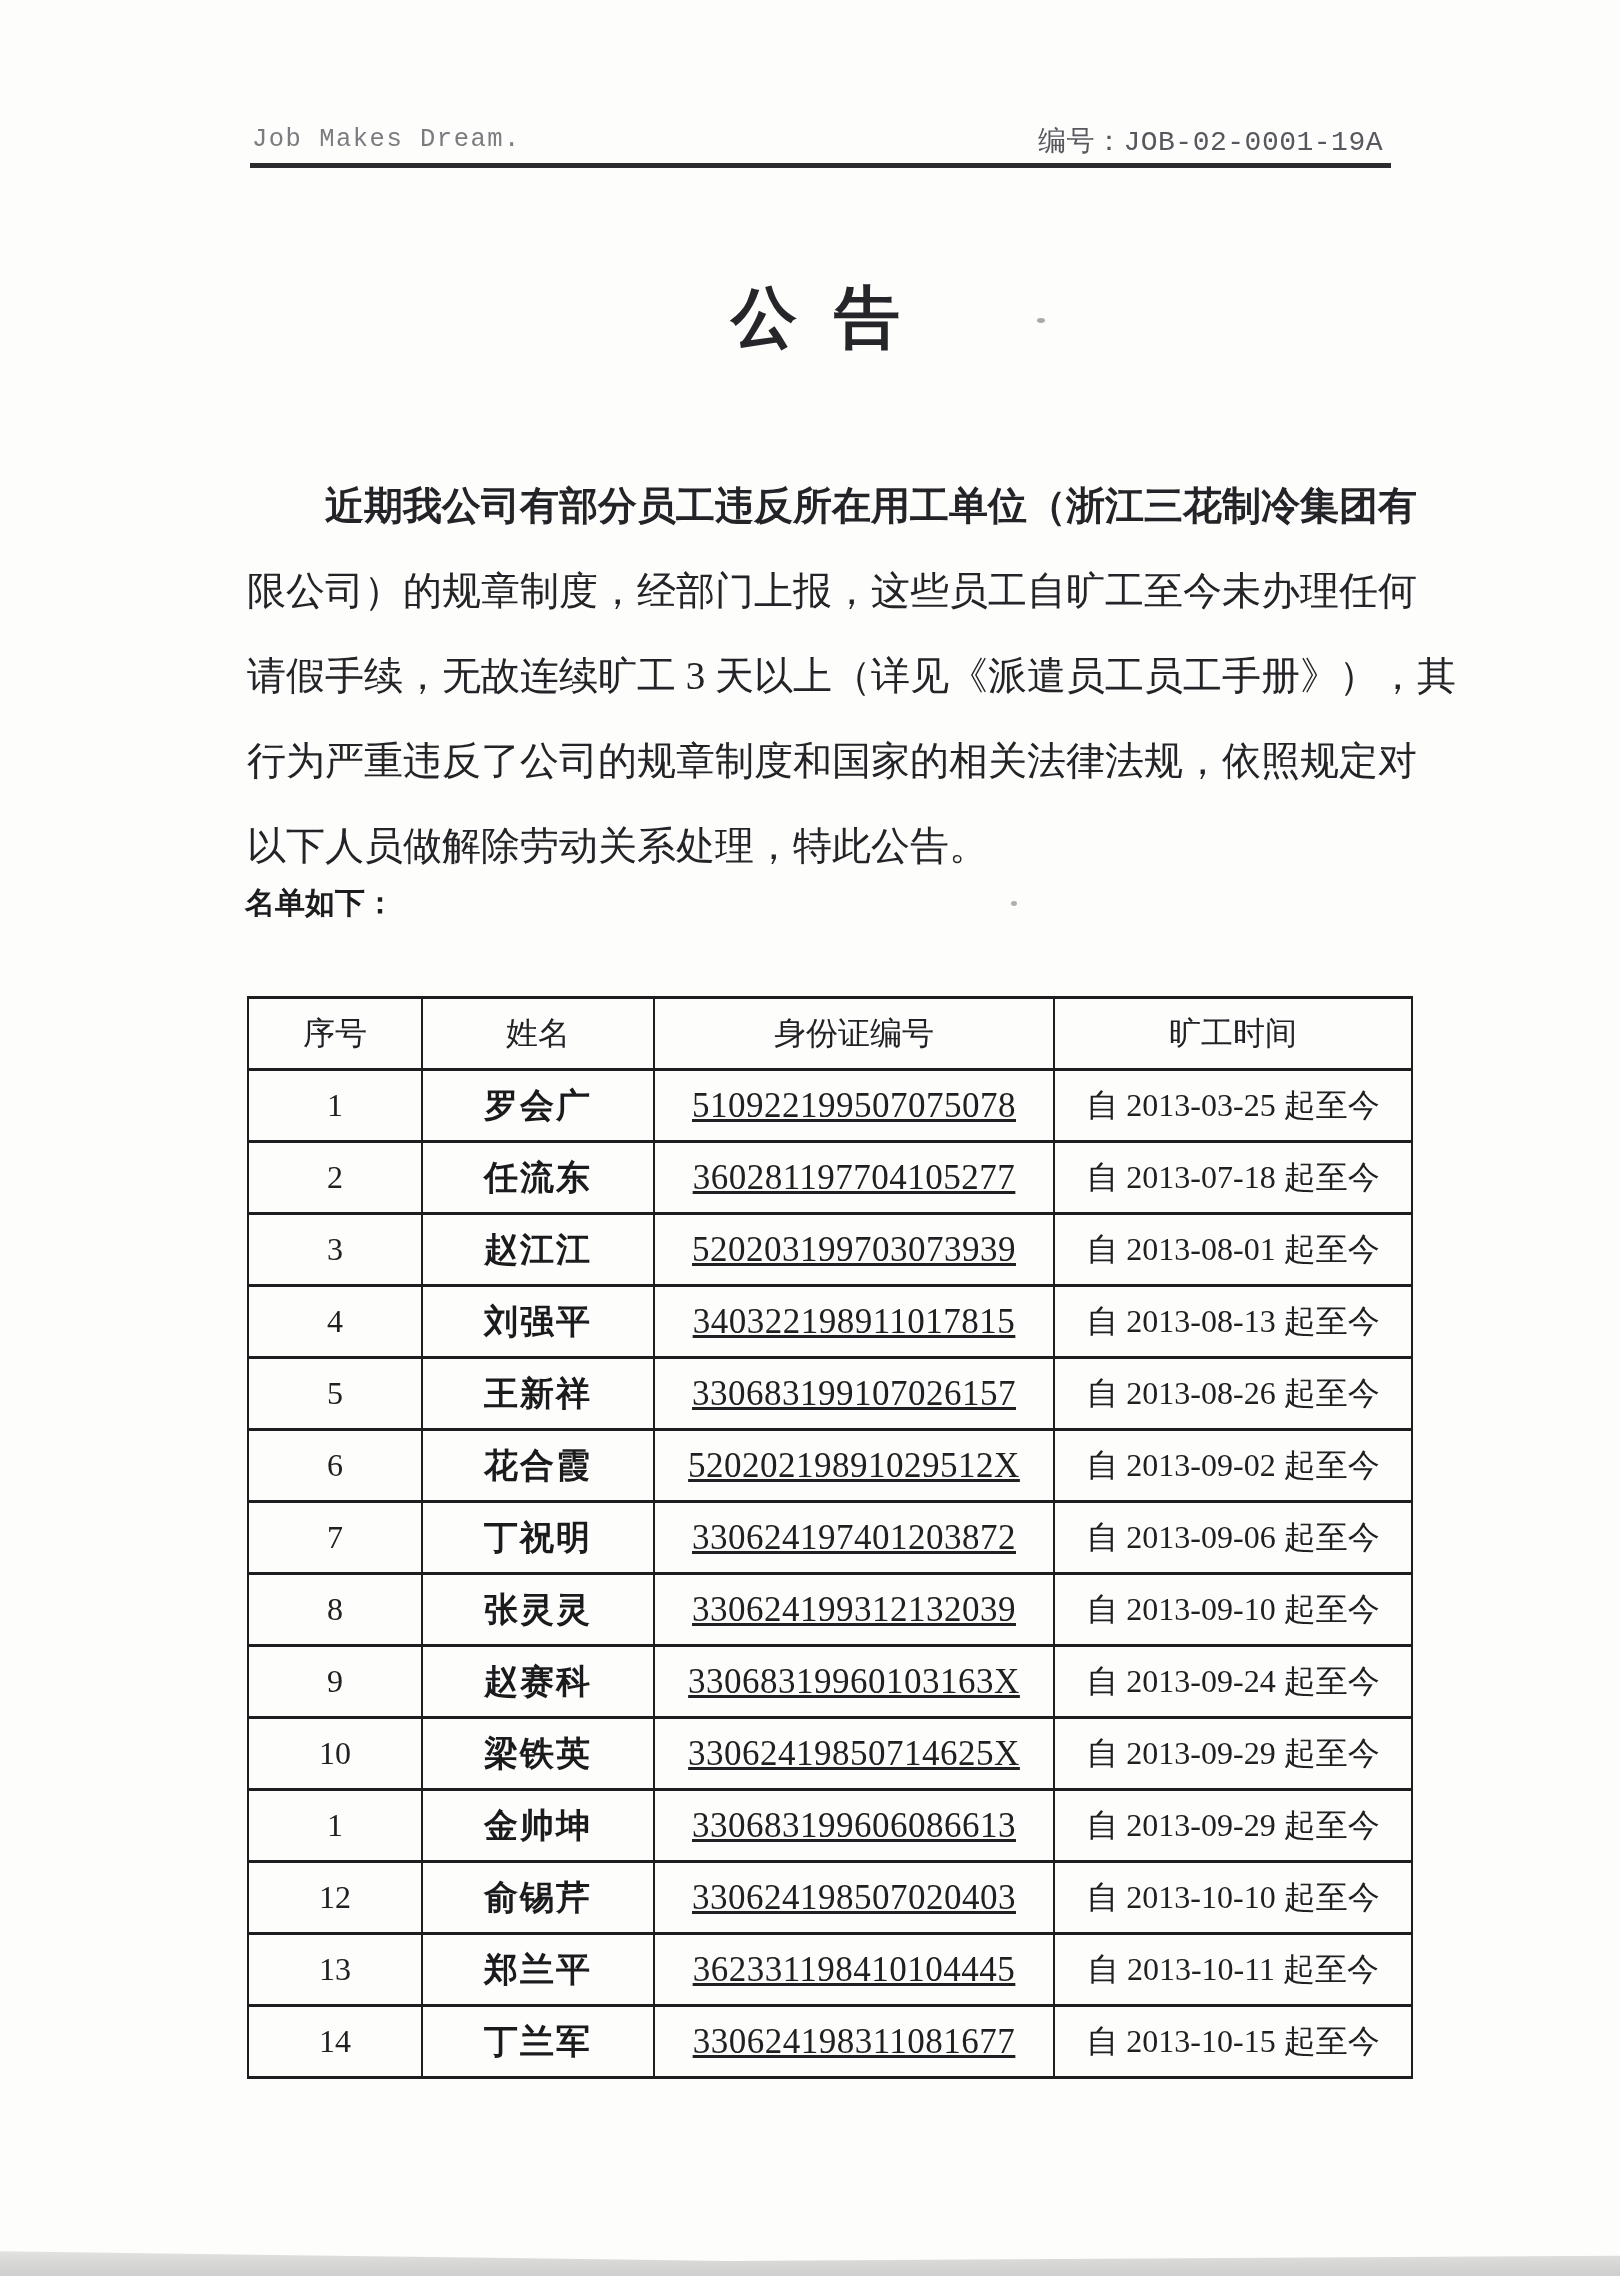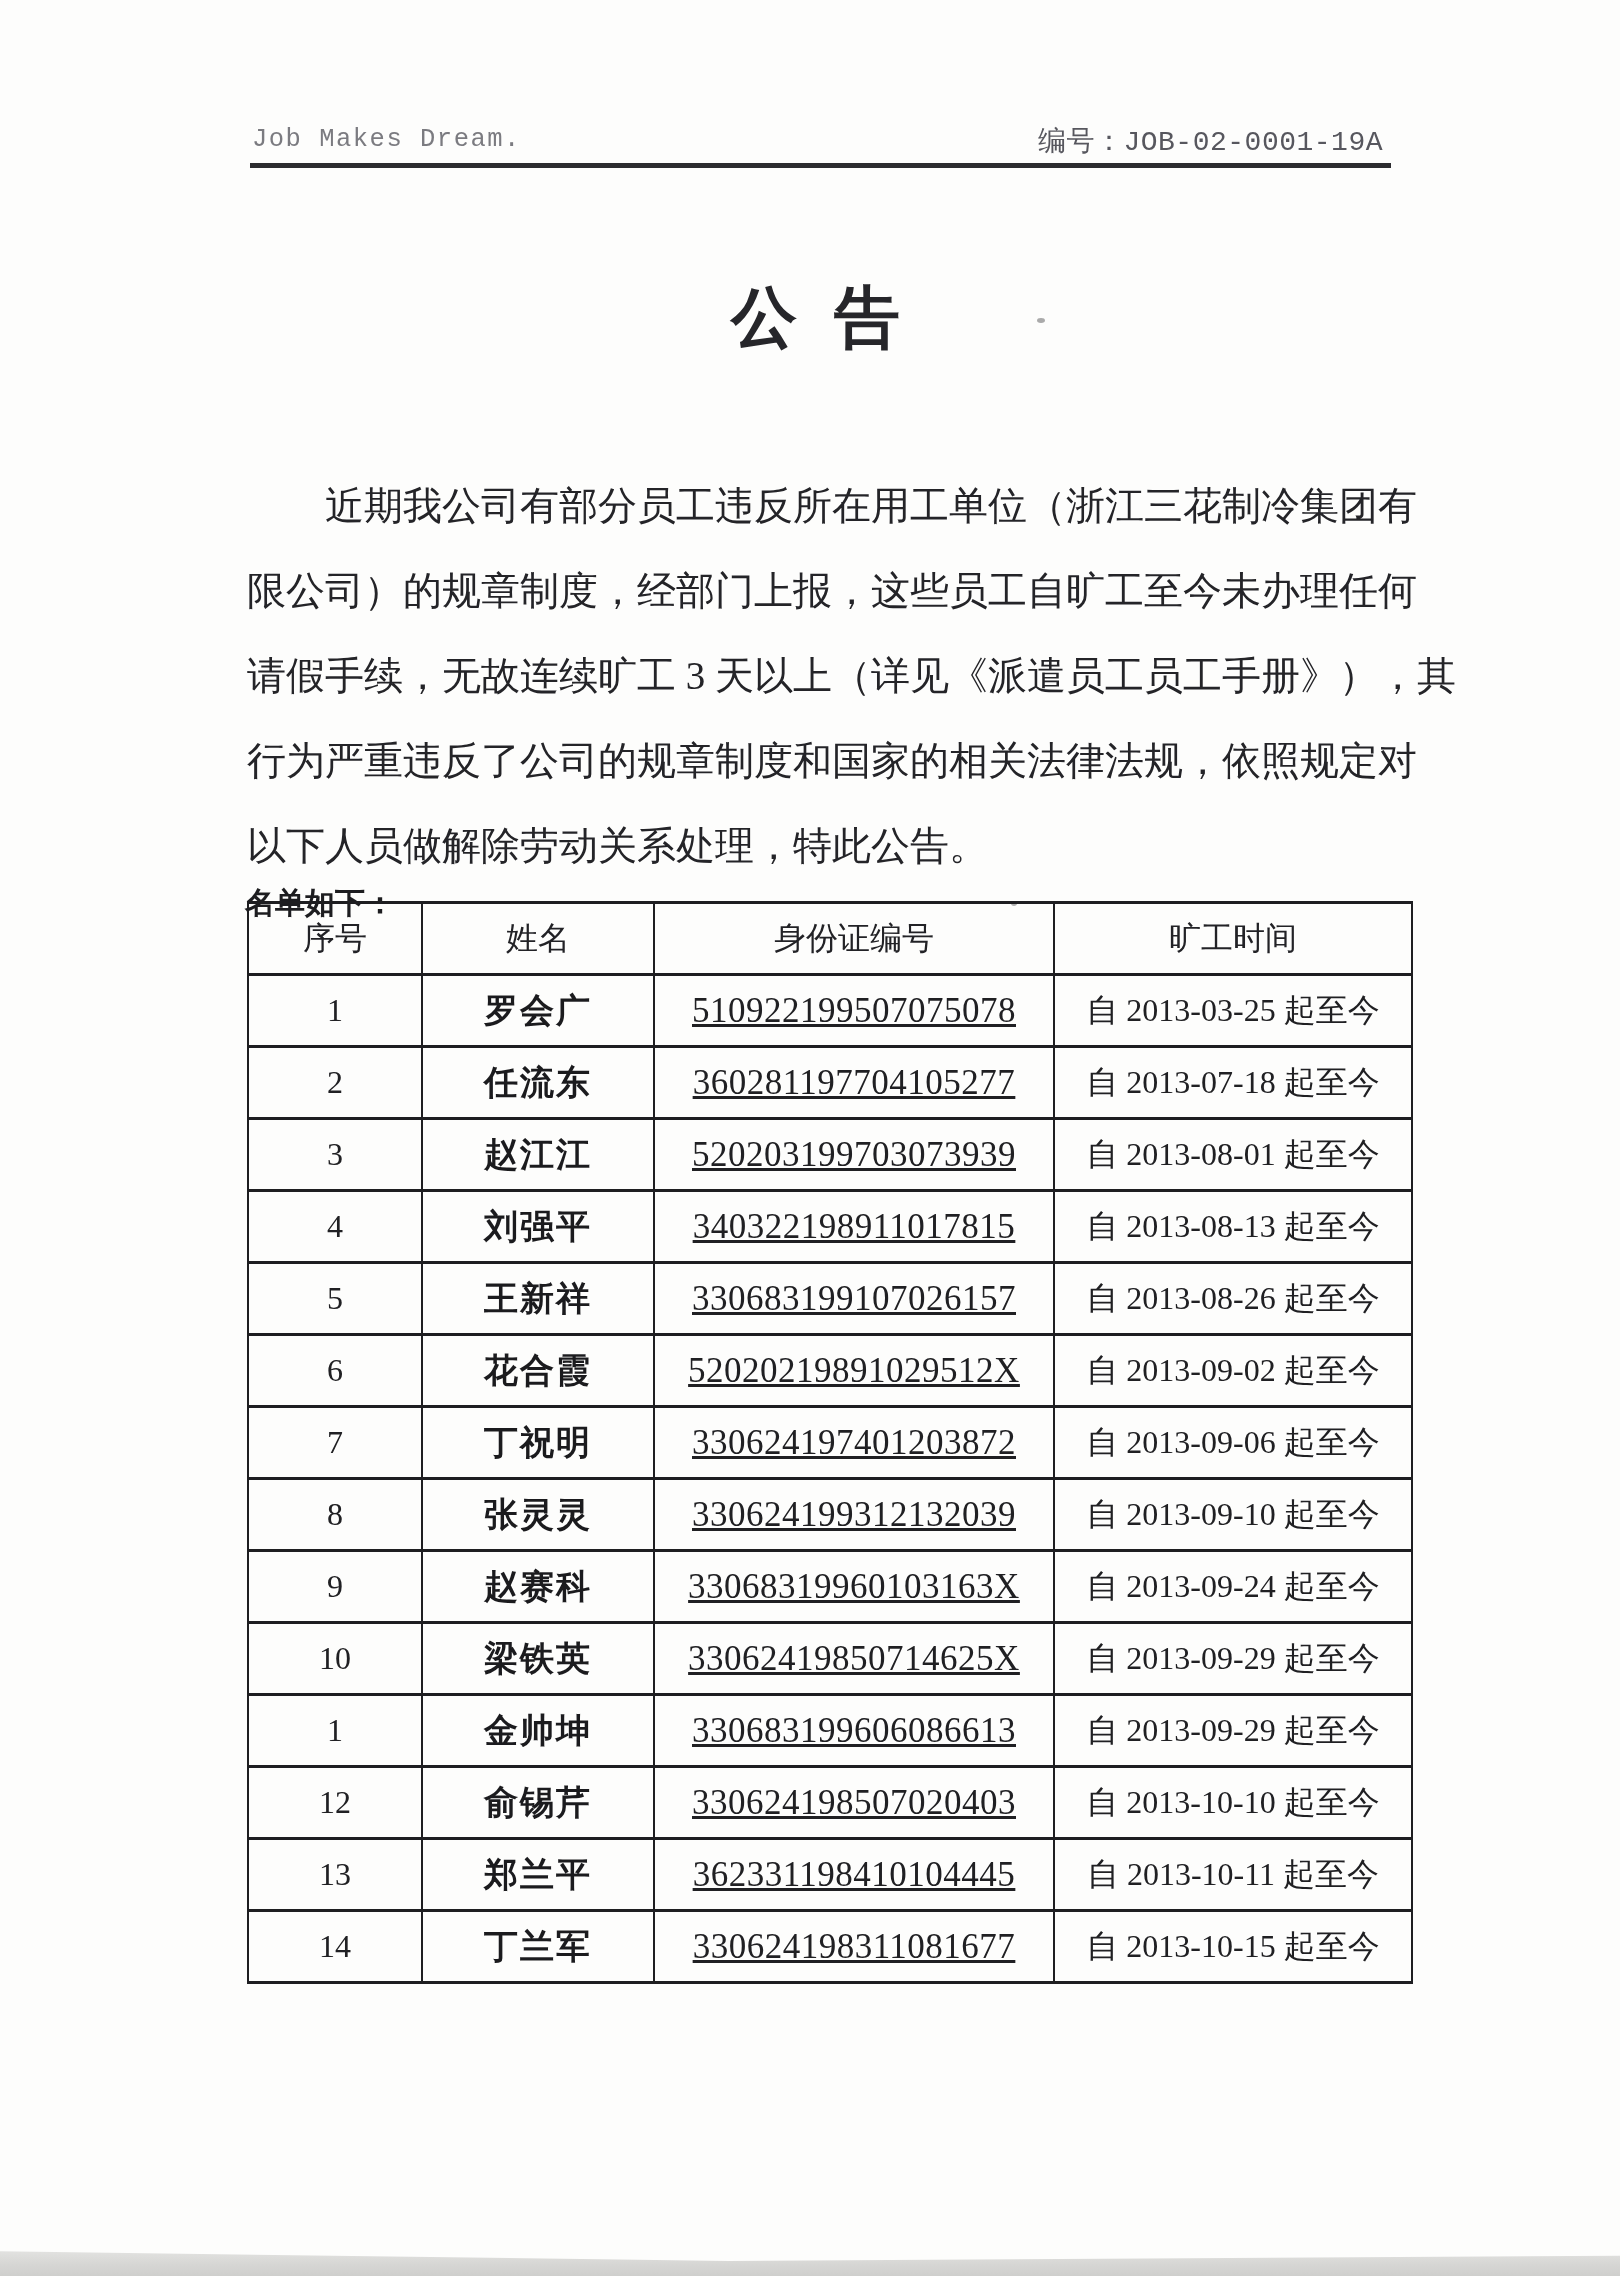--- a/index.html
+++ b/index.html
@@ -35,30 +35,30 @@
   
   .body-block {
     position:absolute; left:247px; top:463px; width:1127px;
     font-size:39px; color:#242428;
   }
   .body-line {
     height:85px; line-height:85px; white-space:nowrap;
     text-align:justify; text-align-last:justify; text-justify:inter-ideograph;
     overflow:visible;
   }
-  .body-line.first { text-indent:78px; }
+  .body-line.first { text-indent:78px;font-weight:bold; }
   .body-line.last  { text-align-last:left; }
   .list-label {
     position:absolute; left:245px; top:883px;
     font-family:"Liberation Sans","DejaVu Sans",sans-serif;
     font-size:30px; font-weight:bold; color:#1d1d20;
   }
   
   table.roster {
-    position:absolute; left:247px; top:901px; width:1164px;
+    position:absolute; left:247px; top:996px; width:1164px;
     border-collapse:collapse; table-layout:fixed;
   }
   .roster th, .roster td {
     border-style:solid; border-color:#1e1e21;
     border-width:3.9px 2px; 
     text-align:center; vertical-align:middle; padding:0;
     overflow:hidden;
   }
   .roster { border:2.9px solid #19191c; }
   .roster th { height:69px; font-weight:normal; font-size:32px; color:#222226; }

